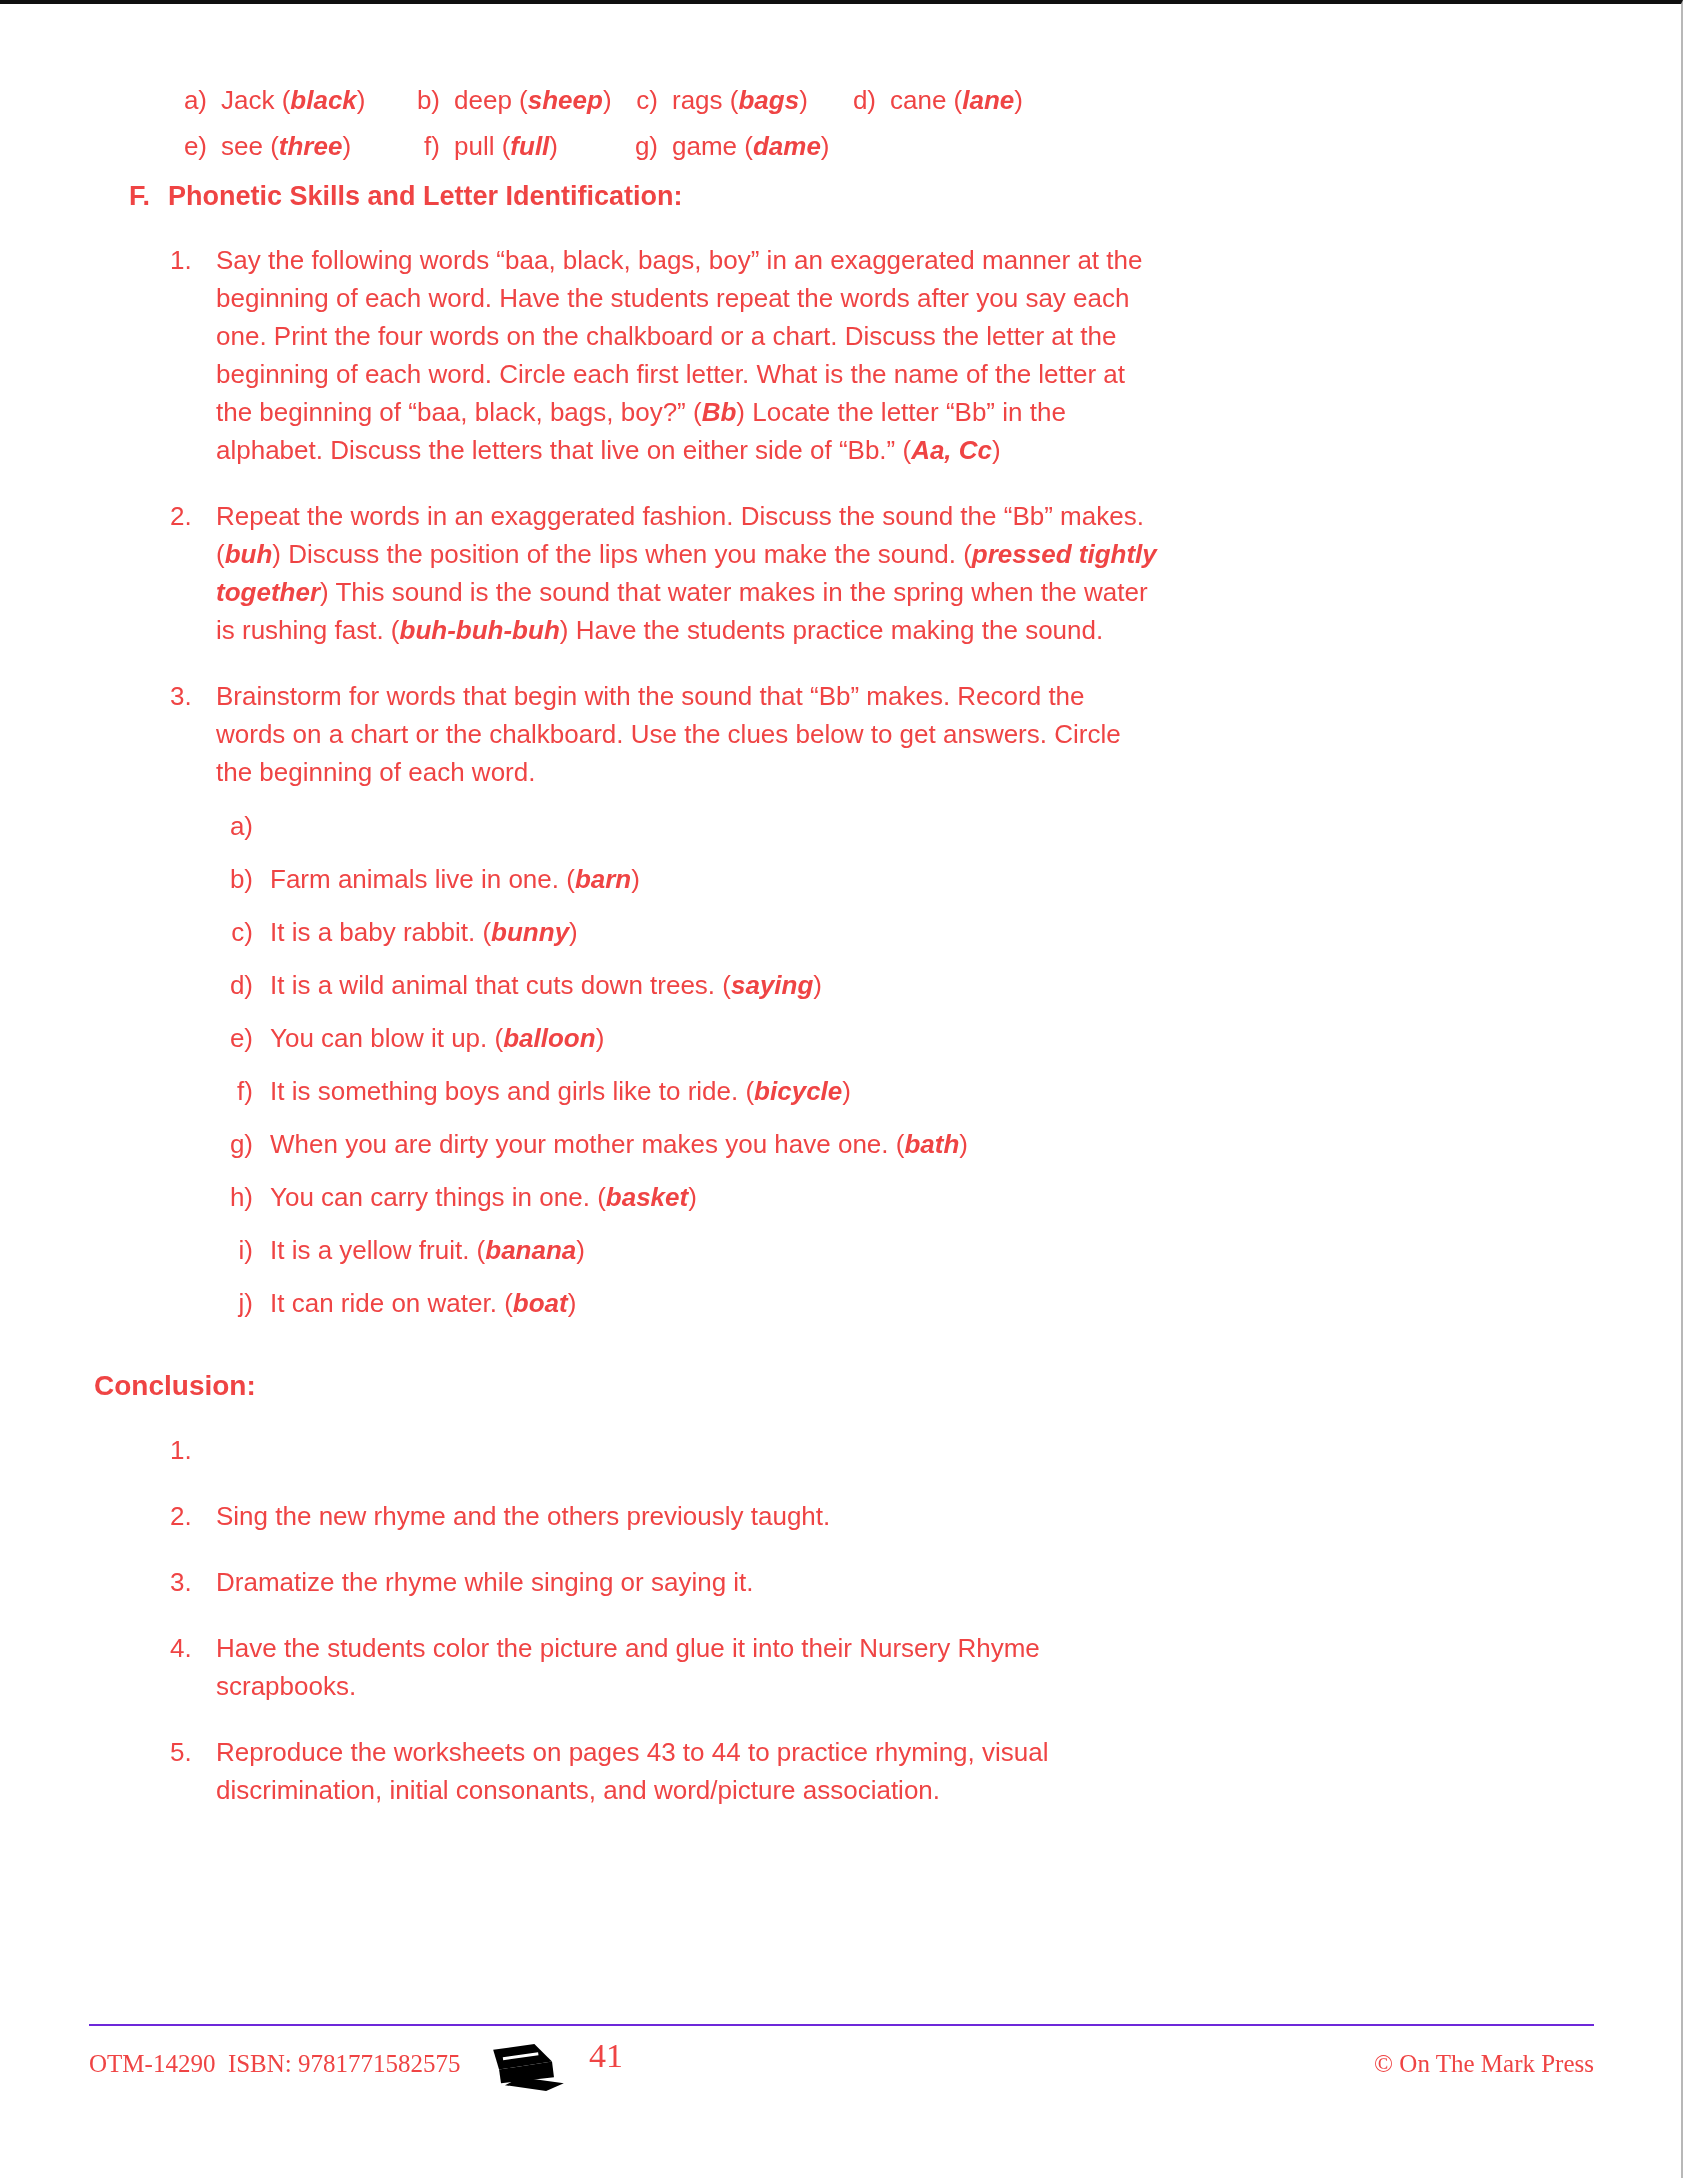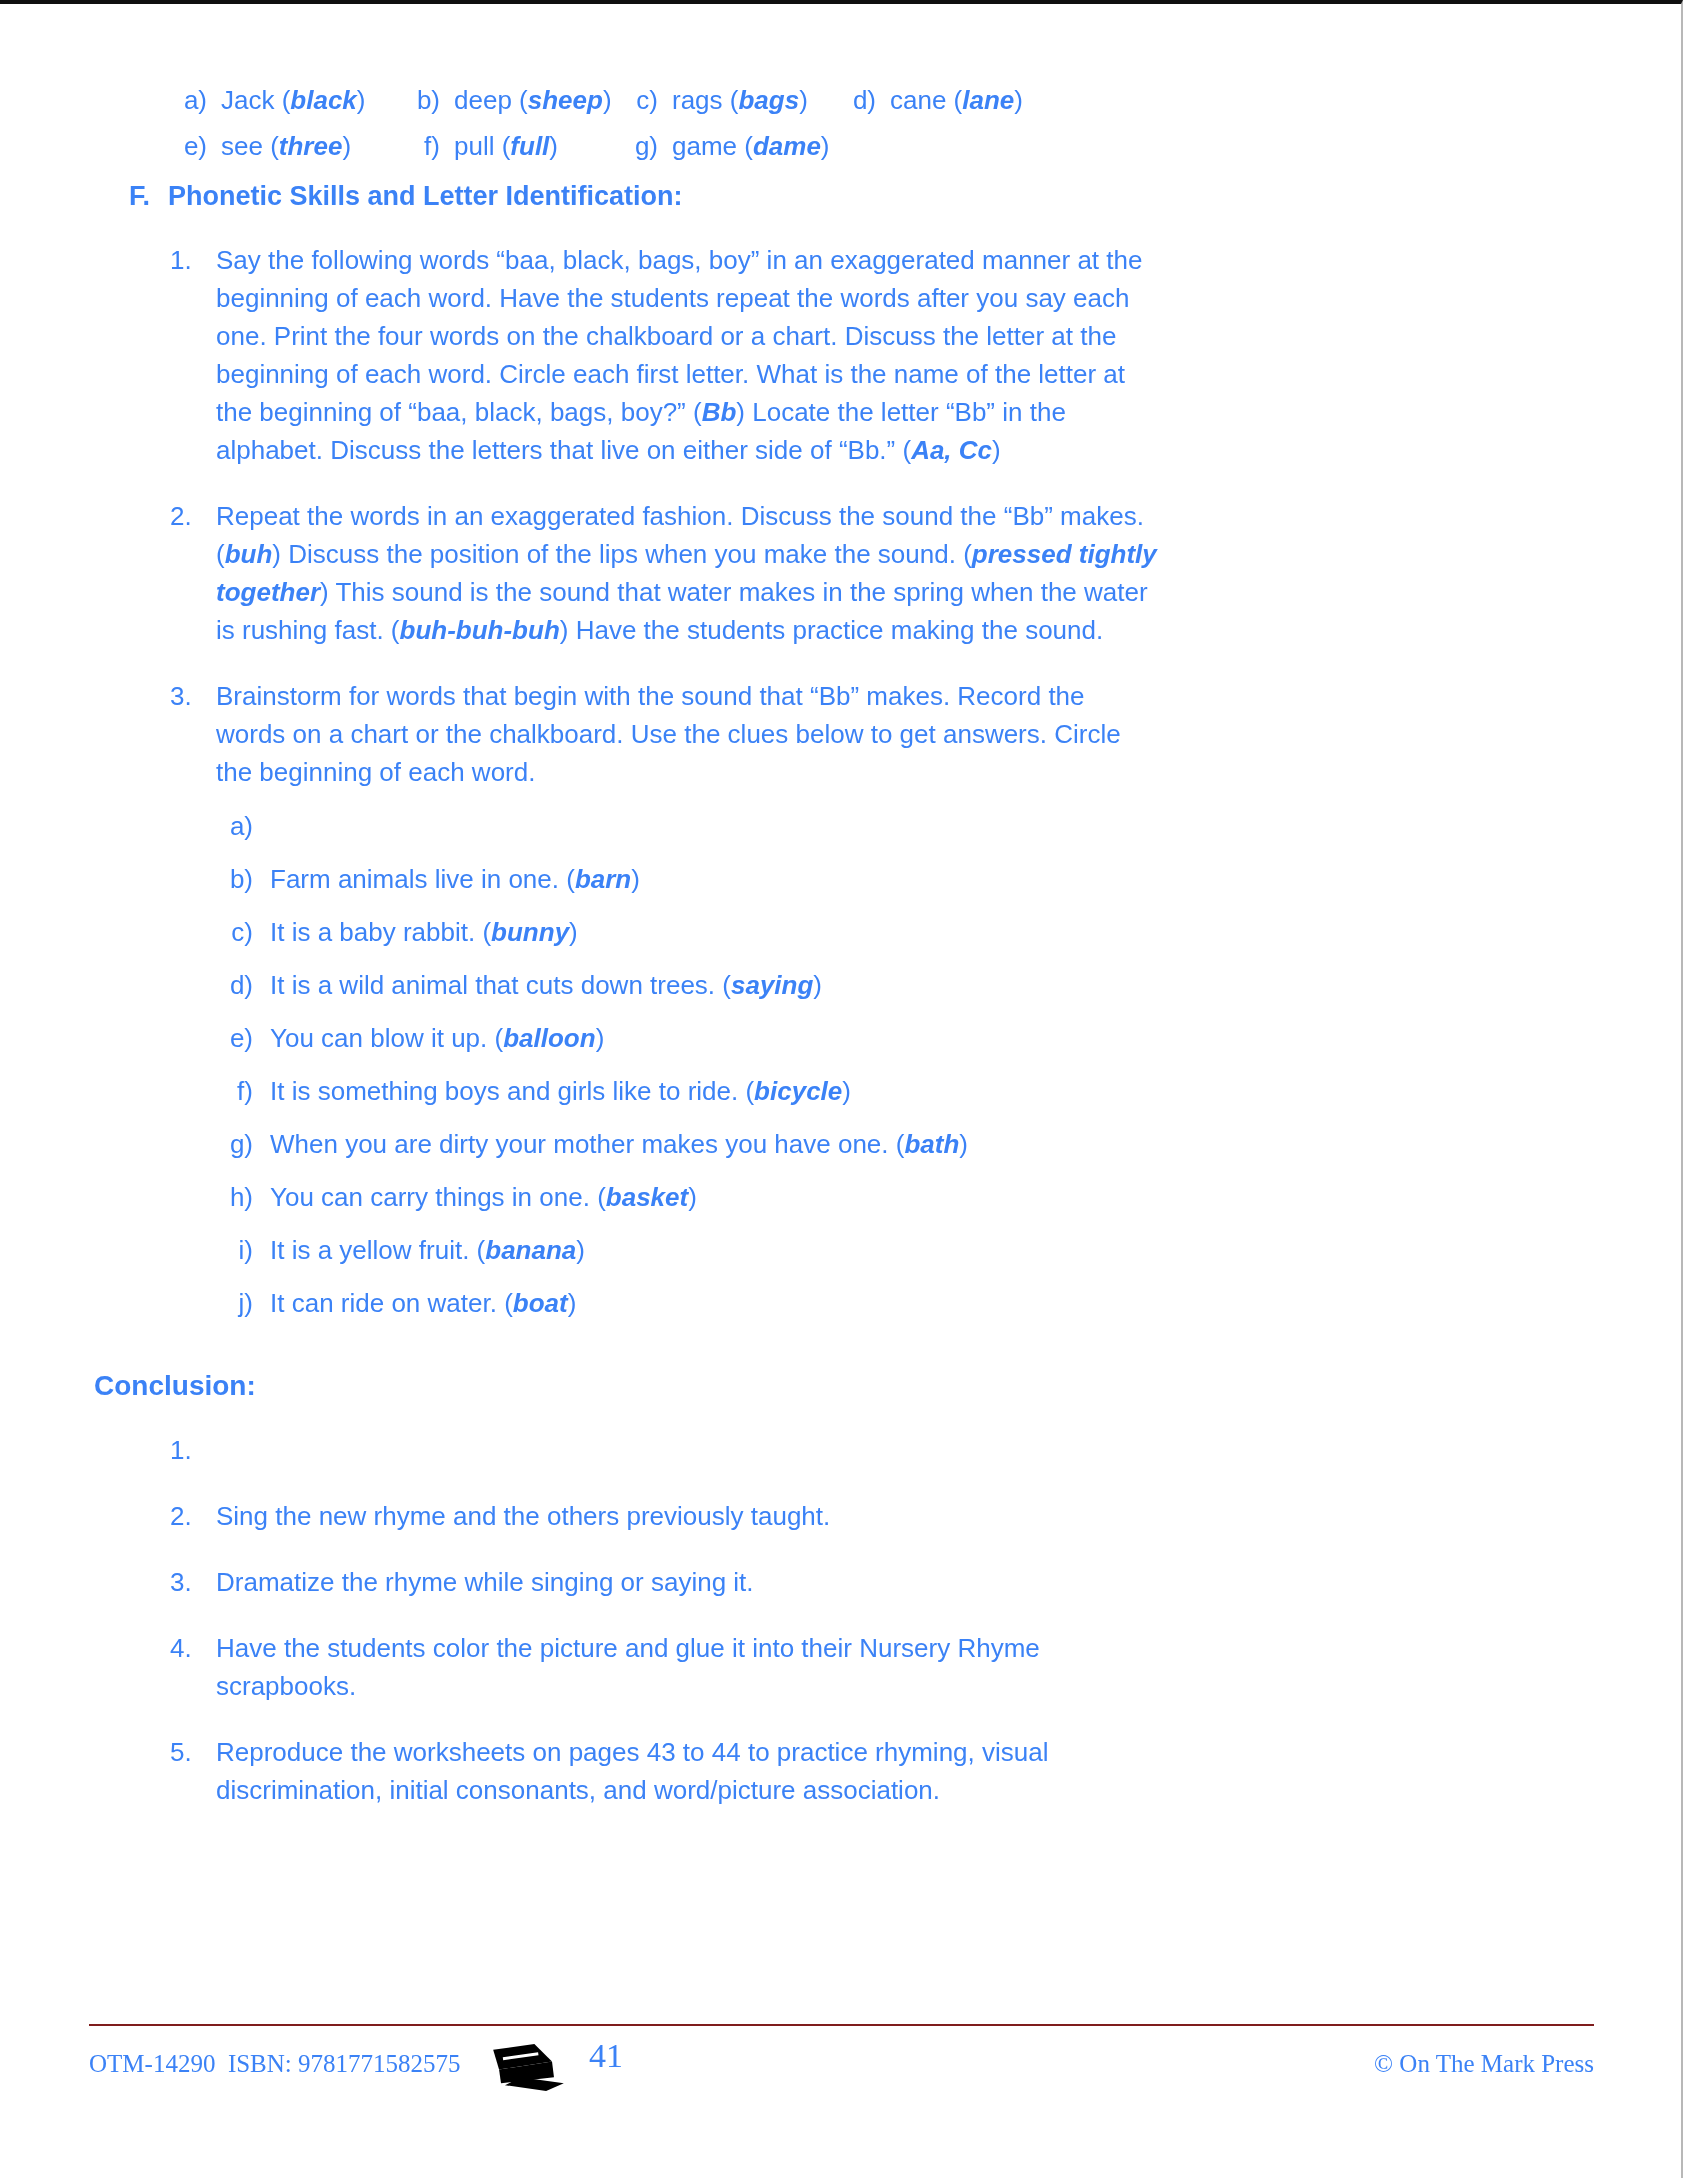--- a/index.html
+++ b/index.html
@@ -2,21 +2,21 @@
 <html><head>
 <meta charset="utf-8">
 <style>
   * { margin:0; padding:0; box-sizing:border-box; }
   html,body { background:#888; }
   .page {
     position:relative;
     width:1683px; height:2178px;
     margin:0 auto;
     background:#ffffff;
-    color:#3b82f6;
+    color:#ef4444;
     font-family:"Liberation Sans", sans-serif;
     font-size:26px;
     overflow:hidden;
     border-top:4px solid #101010;
     border-right:2px solid #b8b8b8;
   }
   .content { padding:79px 94px 0 94px; }
 
   
   .pairs {
@@ -45,21 +45,21 @@
   .clue-label { width:42px; flex:none; text-align:right; margin-right:17px; }
 
   .conclusion-heading {
     margin-top:48px;
     font-weight:bold; font-size:28px; line-height:34px;
   }
 
   .footer {
     position:absolute;
     left:89px; right:87px; bottom:79px;
-    border-top:2px solid #7f1d1d;
+    border-top:2px solid #6d28d9;
     padding-top:18px;
     font-family:"Liberation Serif", serif;
     font-size:25px;
     display:flex;
     align-items:flex-start;
   }
   .footer-left { white-space:pre; padding-top:6px; }
   .press-icon { margin-left:28px; margin-top:-2px; }
   .page-number {
     position:absolute; left:500px; top:11px;

